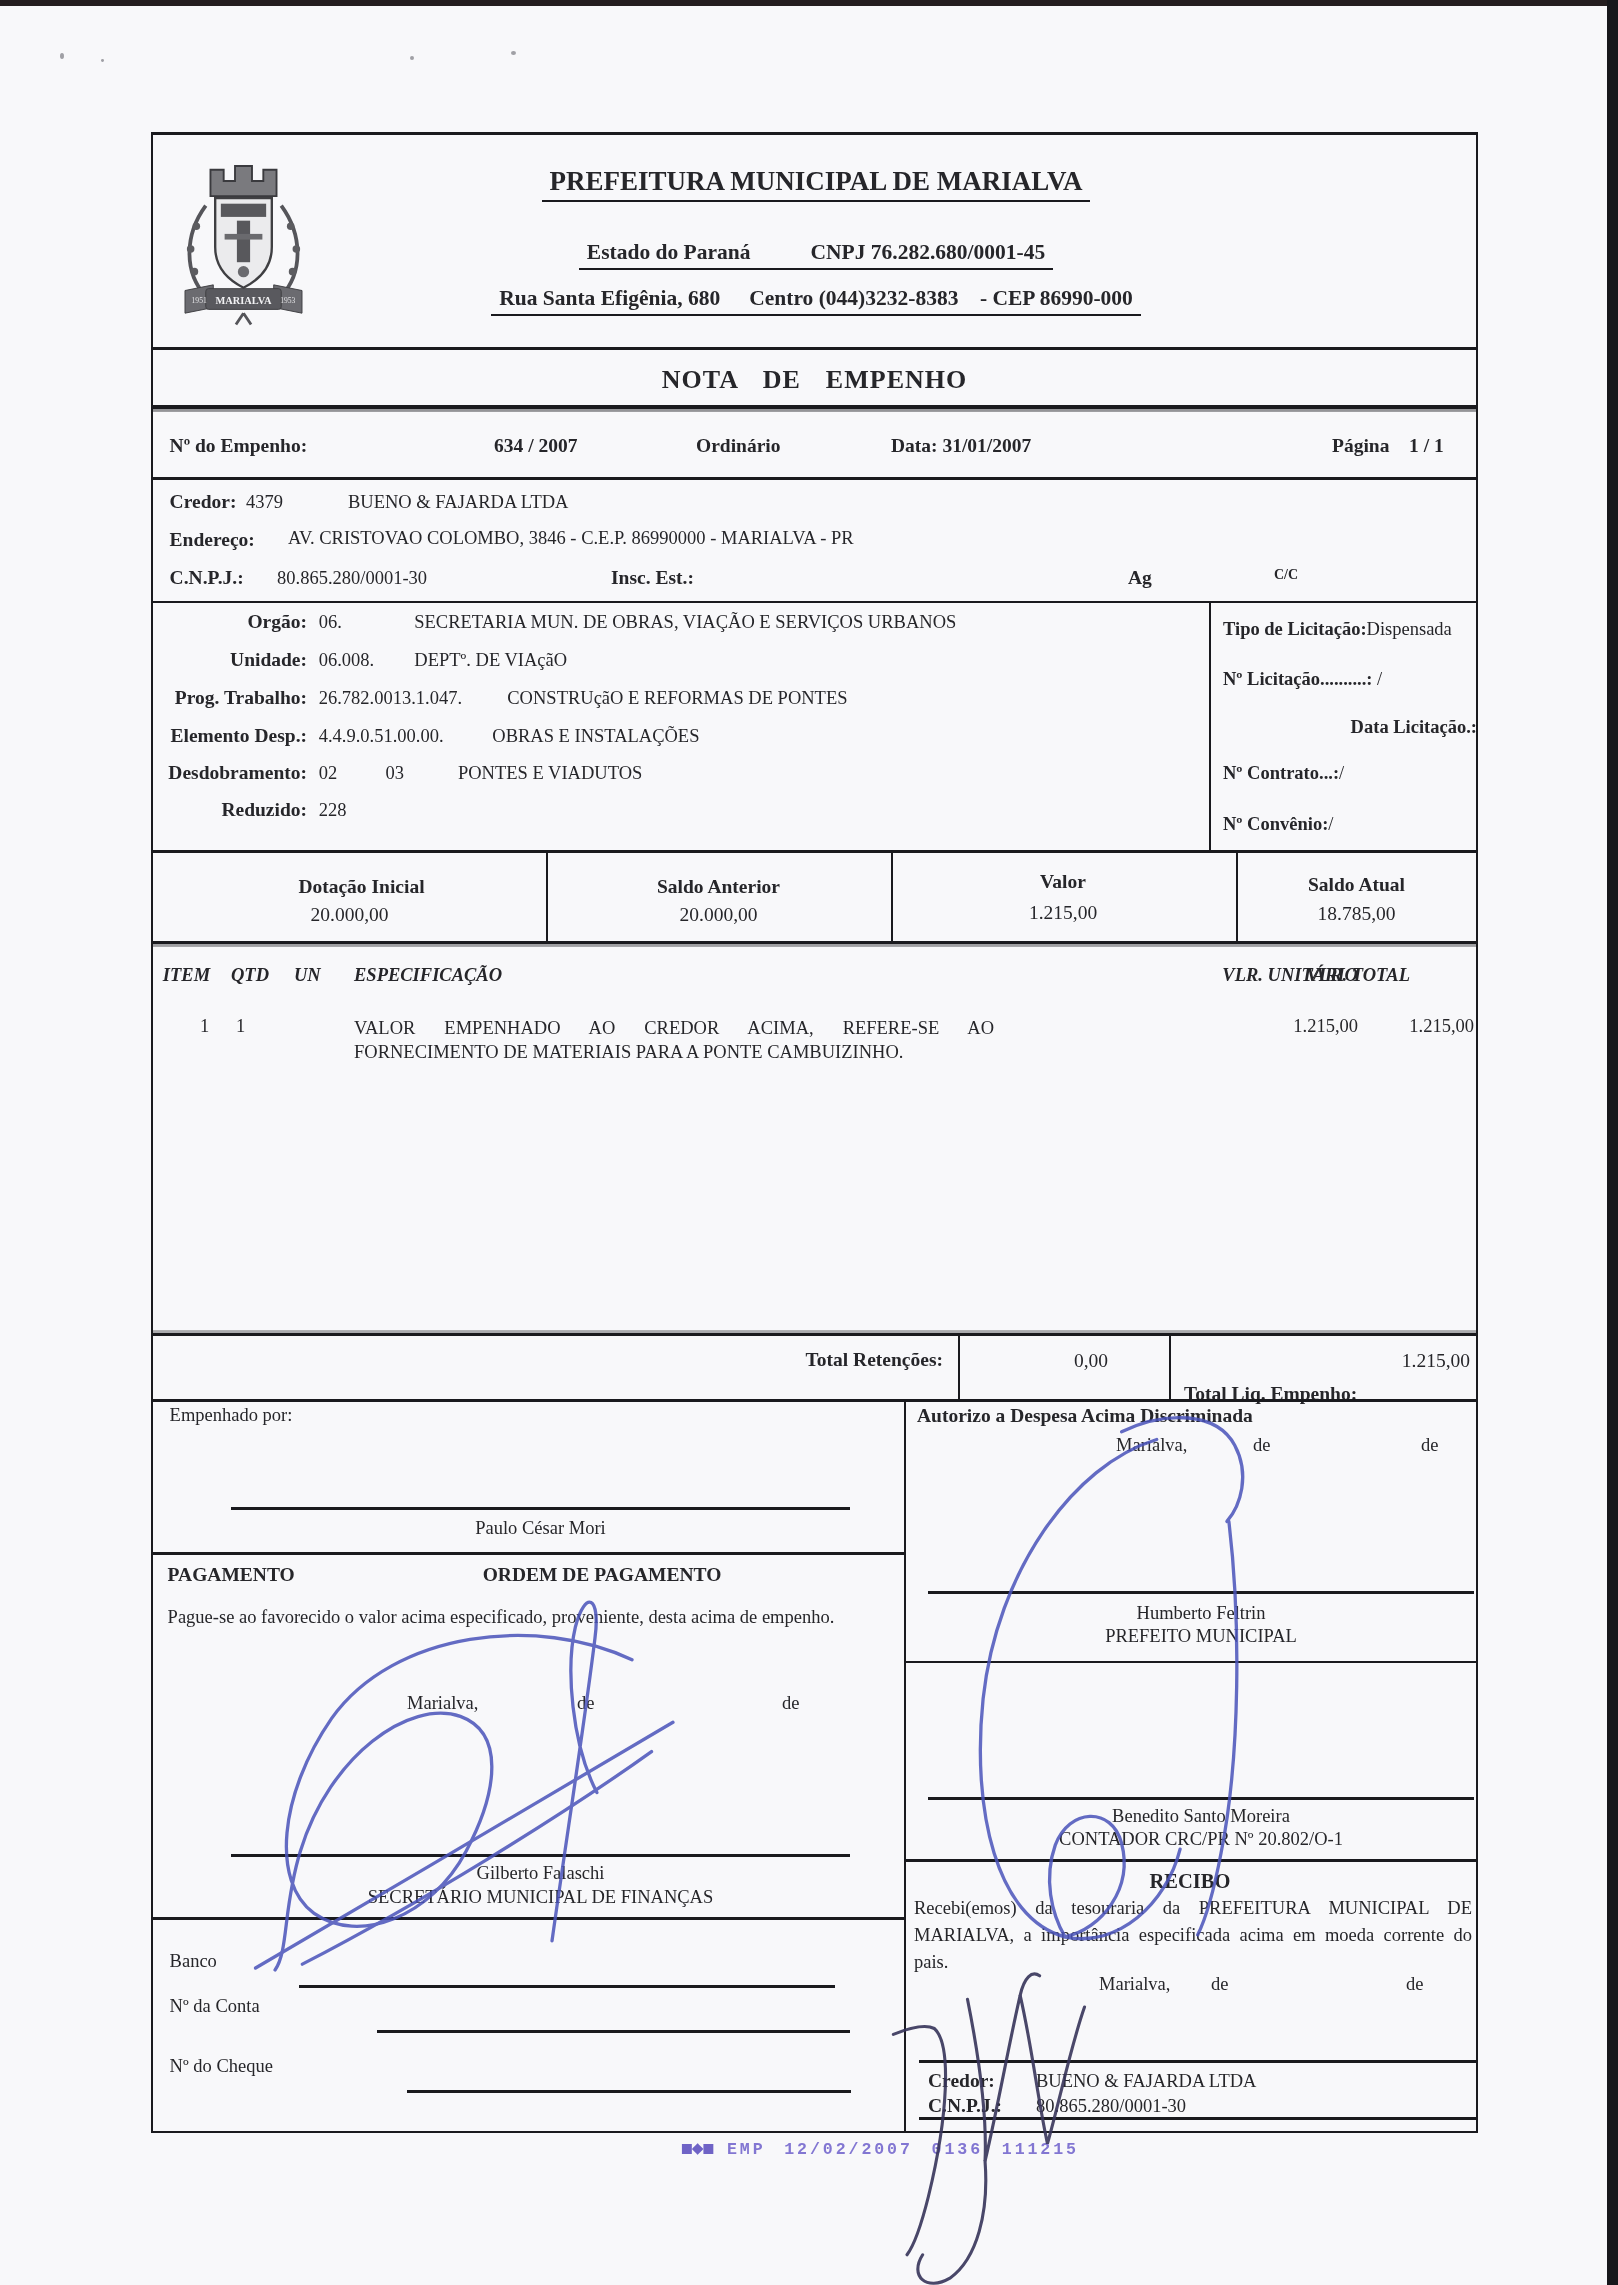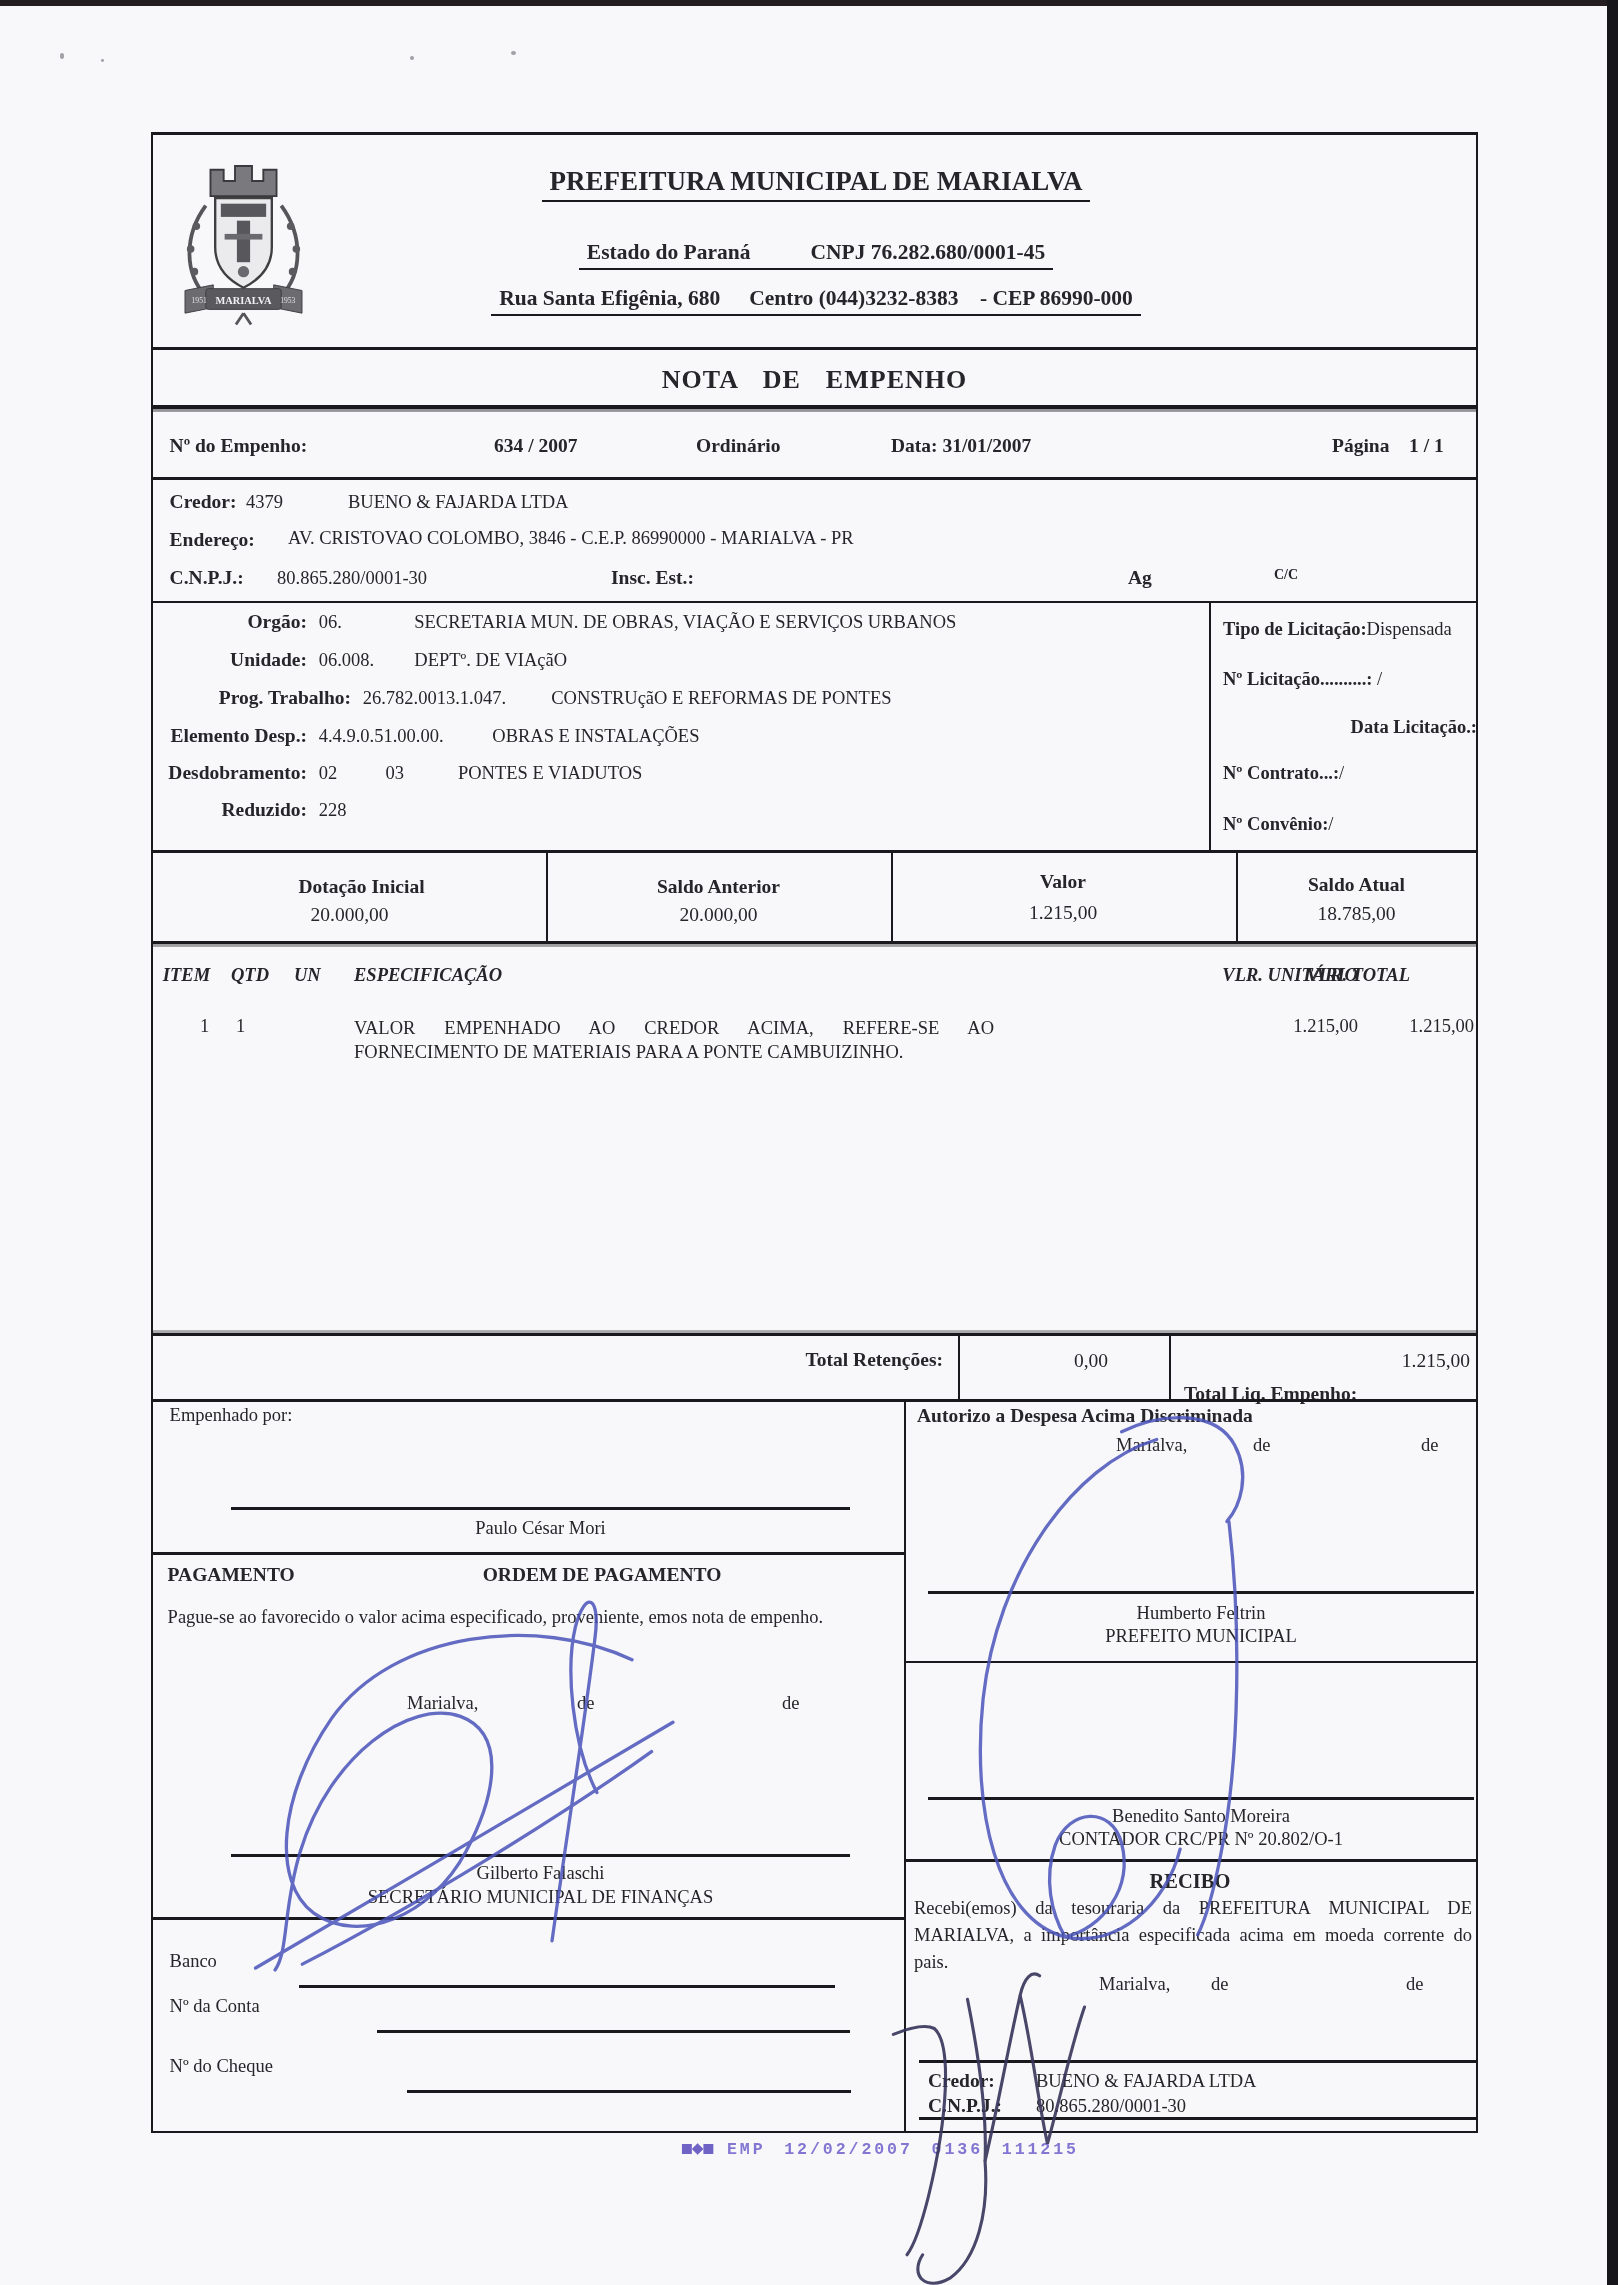--- a/index.html
+++ b/index.html
@@ -105,21 +105,21 @@
     <span class="t b" style="left:975px;top:432px;font-size:19.5px;">Ag</span>
     <span class="t b" style="left:1121px;top:432px;font-size:14px;">C/C</span>
     <div class="line" style="left:0;top:466px;width:100%;height:2px;"></div>
 
     <div class="brow" style="top:476px;">
       <span class="blabel">Orgão:</span><span class="bcode" style="width:78px;">06.</span><span class="bdesc">SECRETARIA MUN. DE OBRAS, VIAÇÃO E SERVIÇOS URBANOS</span>
     </div>
     <div class="brow" style="top:514px;">
       <span class="blabel">Unidade:</span><span class="bcode" style="width:78px;">06.008.</span><span class="bdesc">DEPTº. DE VIAçãO</span>
     </div>
-    <div class="brow" style="top:552px;margin-left:44px;">
+    <div class="brow" style="top:552px;">
       <span class="blabel">Prog. Trabalho:</span><span class="bcode" style="width:171px;">26.782.0013.1.047.</span><span class="bdesc">CONSTRUçãO E REFORMAS DE PONTES</span>
     </div>
     <div class="brow" style="top:590px;">
       <span class="blabel">Elemento Desp.:</span><span class="bcode" style="width:156px;">4.4.9.0.51.00.00.</span><span class="bdesc">OBRAS E INSTALAÇÕES</span>
     </div>
     <div class="brow" style="top:627px;">
       <span class="blabel">Desdobramento:</span><span class="bcode" style="width:55px;">02</span><span class="bcode" style="width:55px;">03</span><span class="bdesc">PONTES E VIADUTOS</span>
     </div>
     <div class="brow" style="top:664px;">
       <span class="blabel">Reduzido:</span><span class="bcode" style="width:78px;">228</span>
@@ -173,21 +173,21 @@
 
     <div class="line" style="left:751px;top:1264px;width:2px;height:732px;"></div>
 
     <span class="t" style="left:16.6px;top:1270px;">Empenhado por:</span>
     <div class="line" style="left:78px;top:1372px;width:619px;height:2.9px;"></div>
     <div class="ctr" style="left:78px;top:1383px;width:619px;font-size:18.5px;">Paulo César Mori</div>
     <div class="line" style="left:0;top:1417px;width:751px;height:2.9px;"></div>
 
     <span class="t b" style="left:14.6px;top:1429px;font-size:19.5px;">PAGAMENTO</span>
     <div class="ctr b" style="left:244px;top:1429px;width:410px;">ORDEM DE PAGAMENTO</div>
-    <div class="par" style="left:14.6px;top:1468px;width:717px;">Pague-se ao favorecido o valor acima especificado, proveniente, emos nota de empenho.</div>
+    <div class="par" style="left:14.6px;top:1468px;width:717px;">Pague-se ao favorecido o valor acima especificado, proveniente, desta acima de empenho.</div>
     <span class="t" style="left:254px;top:1558px;">Marialva,</span>
     <span class="t" style="left:424px;top:1558px;">de</span>
     <span class="t" style="left:629px;top:1558px;">de</span>
     <div class="line" style="left:78px;top:1719px;width:619px;height:2.9px;"></div>
     <div class="ctr" style="left:78px;top:1728px;width:619px;font-size:18.5px;">Gilberto Falaschi</div>
     <div class="ctr" style="left:78px;top:1752px;width:619px;font-size:18.5px;">SECRETÁRIO MUNICIPAL DE FINANÇAS</div>
     <div class="line" style="left:0;top:1782px;width:751px;height:2.9px;"></div>
 
     <span class="t" style="left:16.6px;top:1816px;">Banco</span>
     <div class="line" style="left:146px;top:1850px;width:536px;height:2.9px;"></div>

